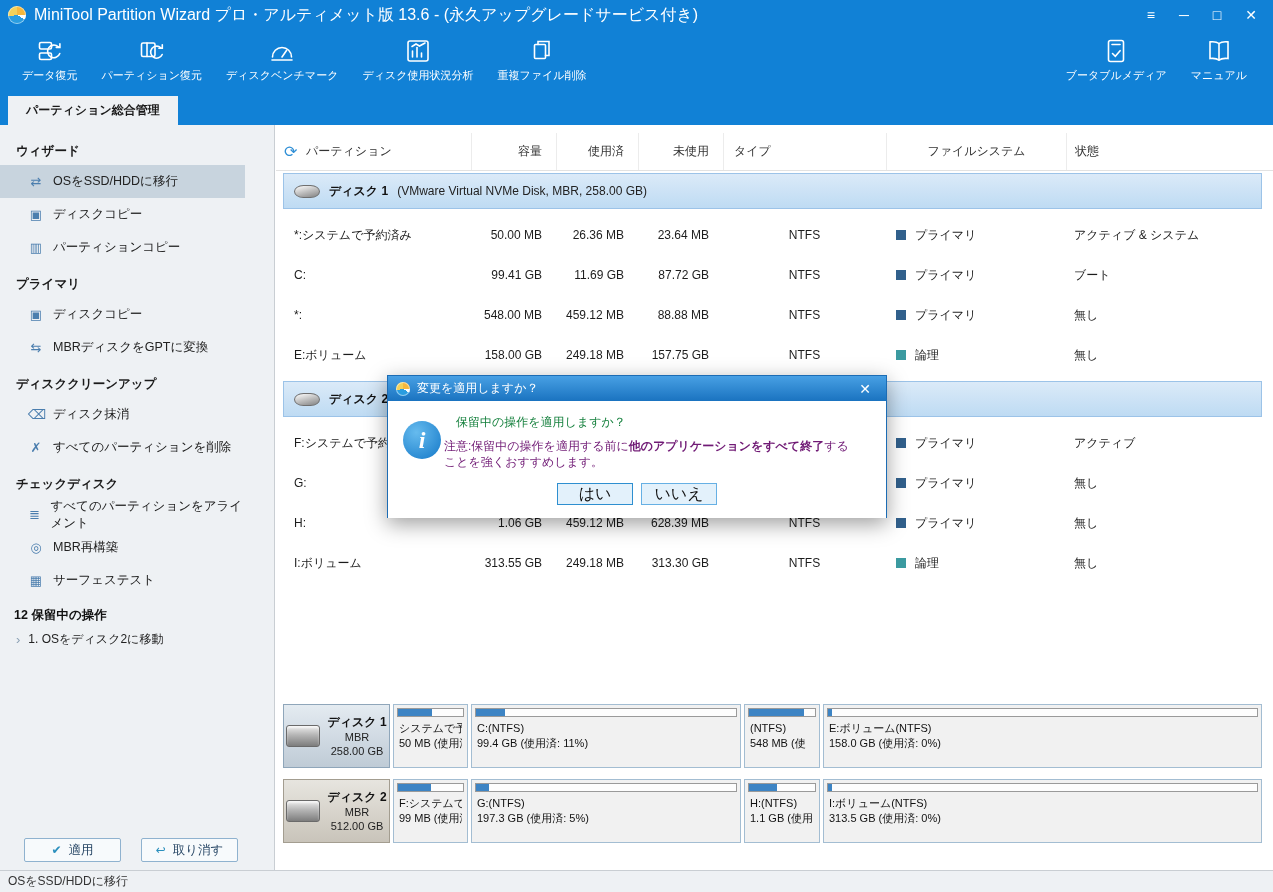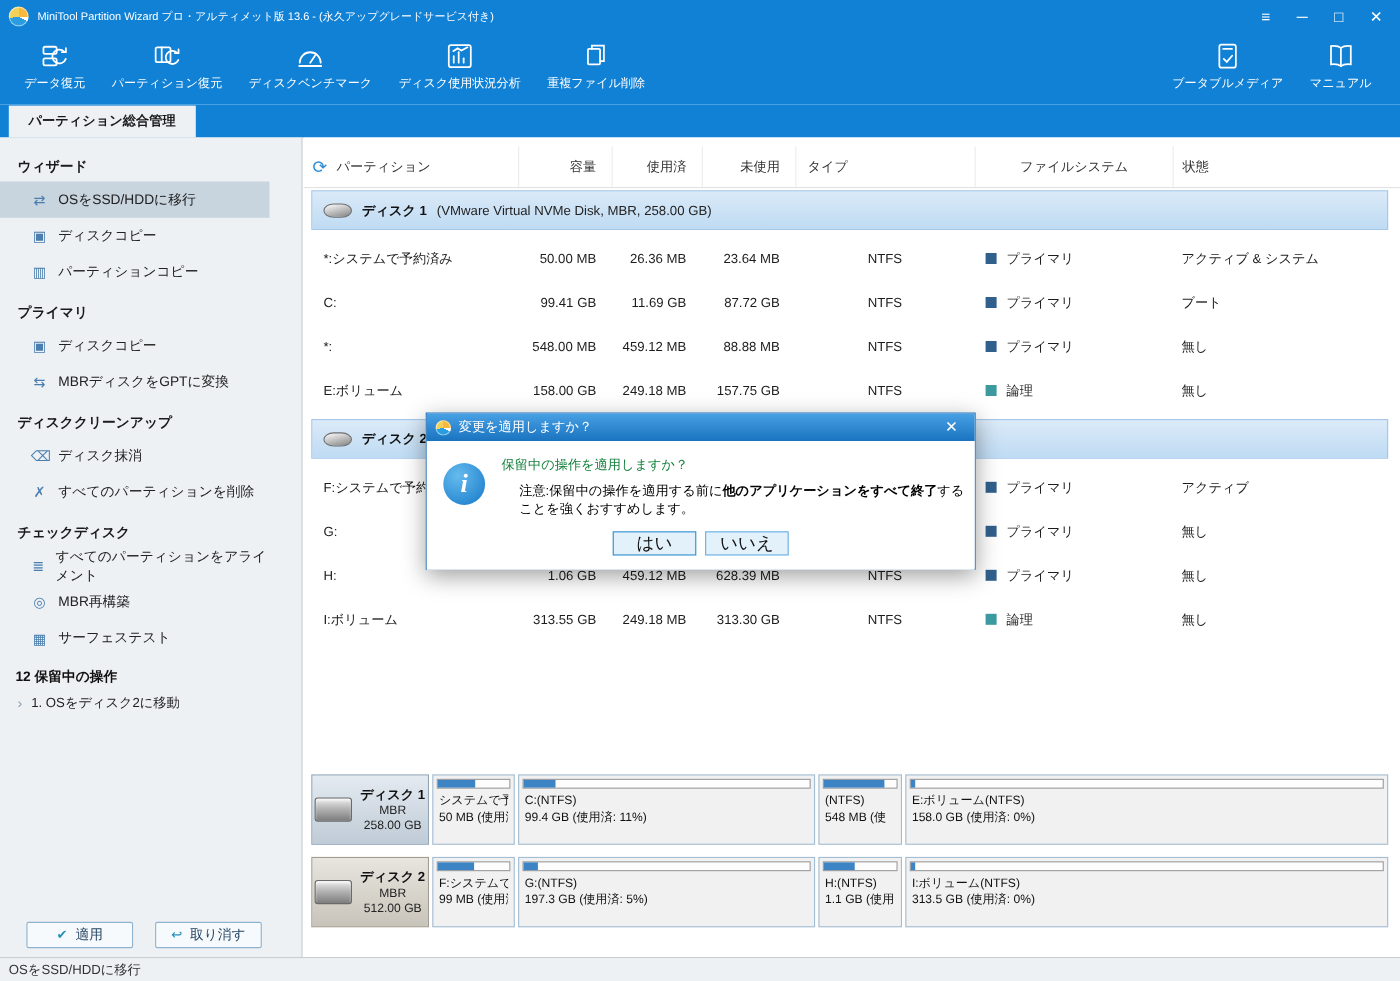--- a/index.html
+++ b/index.html
@@ -7,21 +7,21 @@
   body { position:relative; overflow:hidden; background:#fff;
          font-family:"Liberation Sans","DejaVu Sans",sans-serif; color:#222; }
 
   
   .titlebar { position:absolute; top:0; left:0; right:0; height:30px; background:#1181d6;
               display:flex; align-items:center; padding:0 8px; z-index:5; }
   .logo { width:18px; height:18px; border-radius:50%; flex:0 0 auto;
           background:conic-gradient(#f6b83d 0 90deg,#ffffff 90deg 120deg,#2a9de0 120deg 260deg,#f2d15a 260deg 360deg);
           box-shadow:inset 0 0 0 1px rgba(255,255,255,.5); }
   .logo-sm { width:14px; height:14px; }
-  .title-text { color:#fff; font-size:10px; margin-left:8px; white-space:nowrap; }
+  .title-text { color:#fff; font-size:16px; margin-left:8px; white-space:nowrap; }
   .win-controls { margin-left:auto; display:flex; align-items:center; gap:24px; padding-right:8px; }
   .wc { color:#fff; font-size:14px; line-height:1; cursor:default; }
 
   
   .toolbar { position:absolute; top:30px; left:0; right:0; height:65px; background:#1181d6;
              display:flex; align-items:flex-start;text-align:center; }
   .tb-group { display:flex; }
   .tb-group.left { margin-left:10px; }
   .tb-group.right { margin-left:auto; margin-right:14px; }
   .tb-item { display:flex; flex-direction:column; align-items:center; gap:3px;
@@ -116,21 +116,21 @@
   .dlg-title { height:25px; background:linear-gradient(180deg,#48a0e4,#1a73c0); display:flex;
                align-items:center; padding:0 8px; gap:7px; }
   .dlg-title-text { color:#fff; font-size:12px; }
   .dlg-close { margin-left:auto; color:#fff; font-size:14px; width:26px; text-align:center; }
   .dlg-body { position:relative; height:117px; background:#fff; }
   .info-circle { position:absolute; left:15px; top:20px; width:38px; height:38px; border-radius:50%;
                  background:radial-gradient(circle at 35% 30%,#66bbee,#1478c8);
                  color:#fff; font-family:"Liberation Serif","DejaVu Serif",serif; font-style:italic;
                  font-weight:bold; font-size:24px; display:flex; align-items:center; justify-content:center; }
   .dlg-question { position:absolute; left:68px; top:13px; font-size:12px; color:#15803d; }
-  .dlg-note { position:absolute; left:84px; top:37px; width:414px; font-size:12px; line-height:16px; color:#000000; }
+  .dlg-note { position:absolute; left:56px; top:37px; width:414px; font-size:12px; line-height:16px; color:#701a75; }
   .dlg-buttons { position:absolute; left:0; right:0; bottom:13px; display:flex; justify-content:center; gap:8px; }
   .dbtn { width:76px; height:22px; background:#e3f1fb; border:1px solid #66b0e4; font-size:16px;
           color:#111; font-family:inherit; cursor:default; }
   .dbtn.primary { border-color:#2e8fd0; }
 </style>
 </head>
 <body>
 
 <div class="titlebar">
   <span class="logo"></span>

